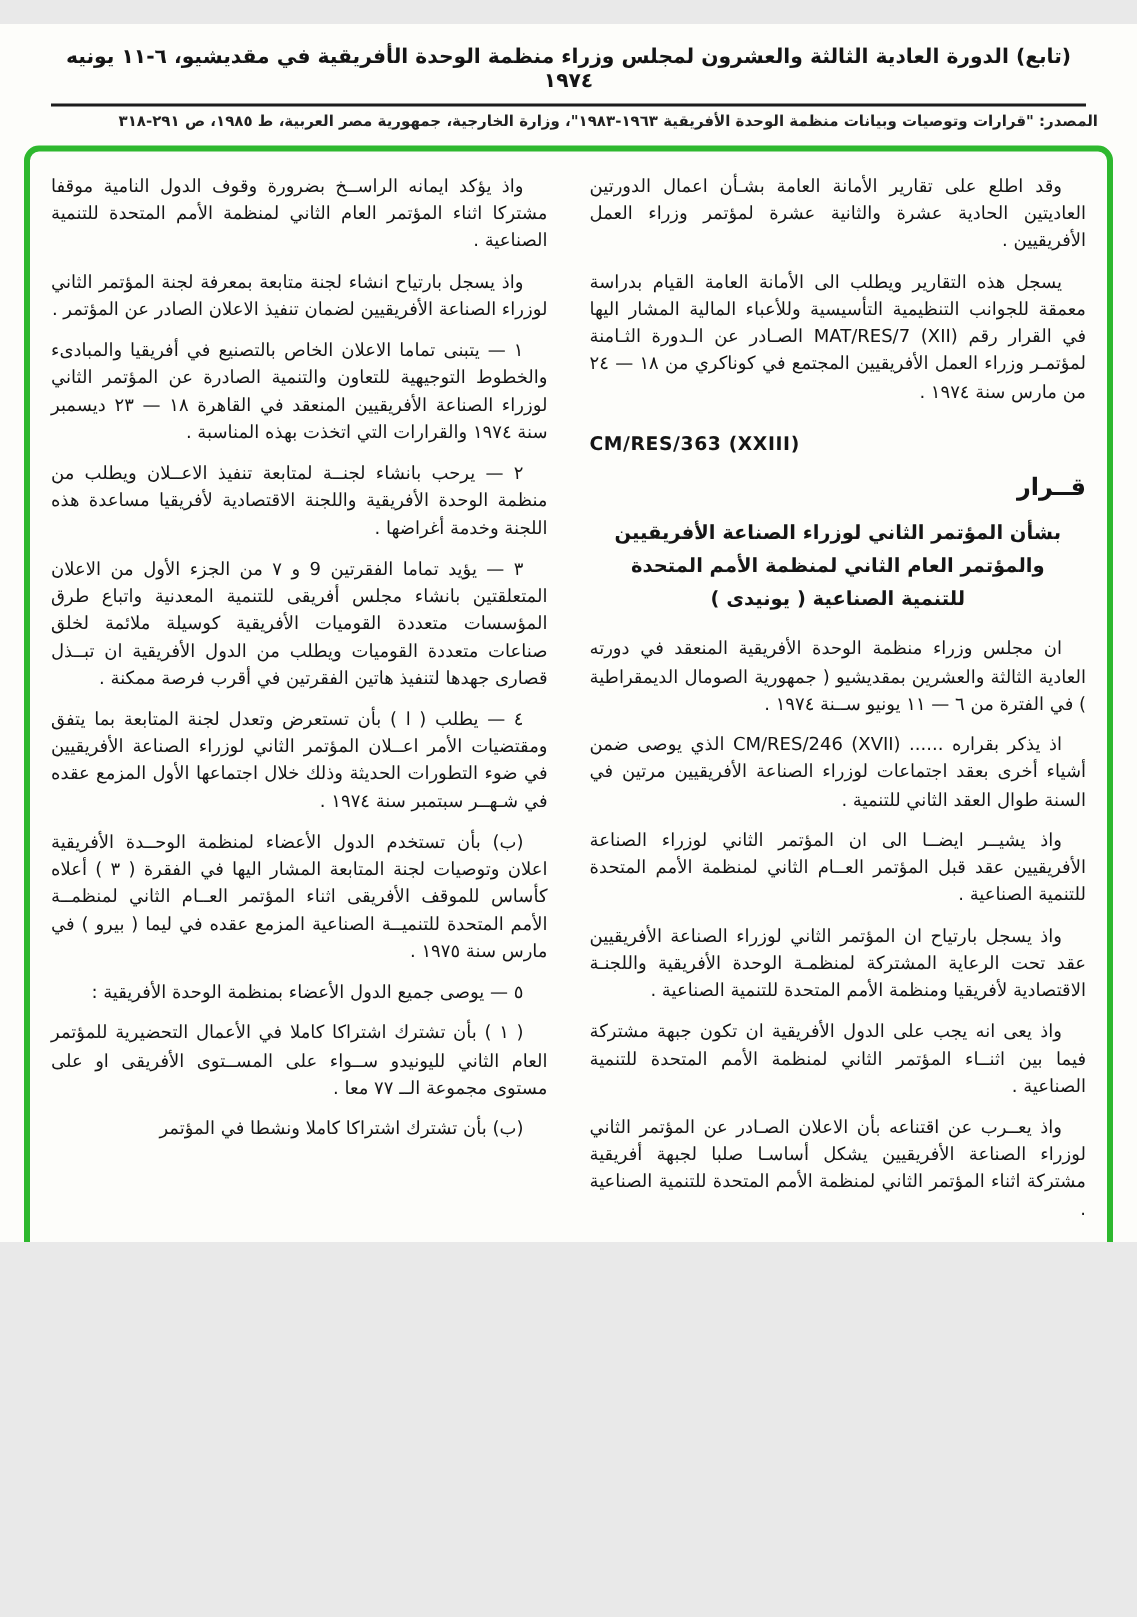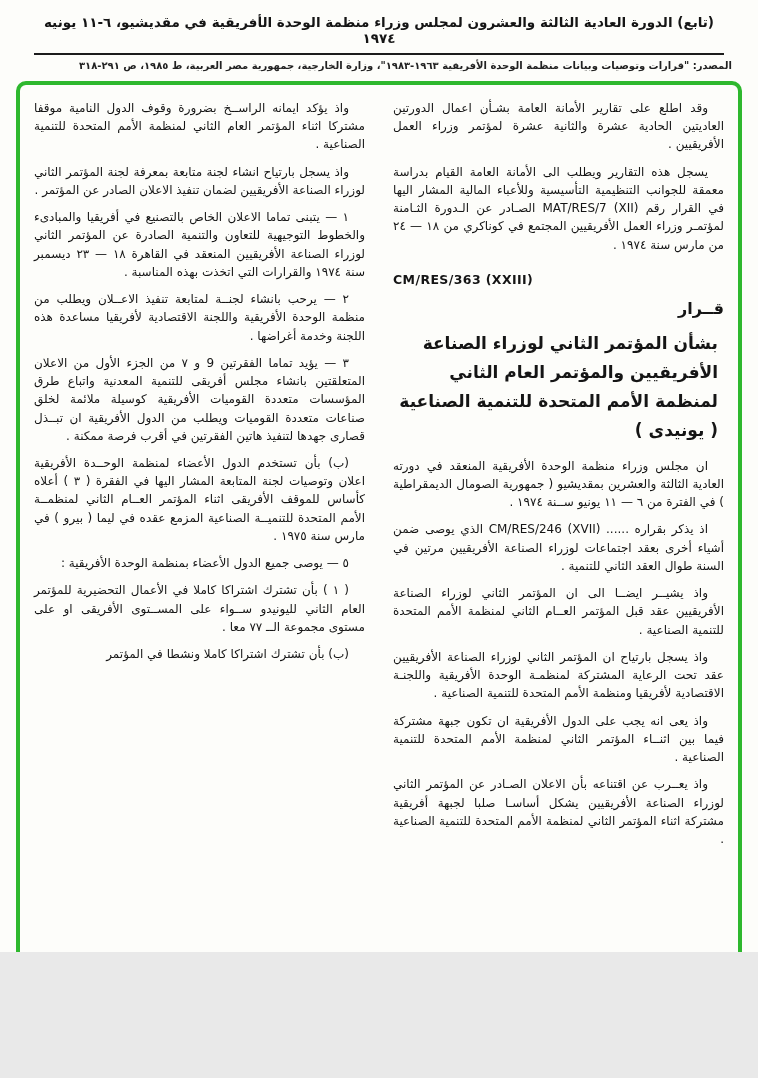--- a/index.html
+++ b/index.html
@@ -1,22 +1,22 @@
 <!DOCTYPE html>
 <html lang="ar"><head>
 <meta charset="utf-8">
 <style>
   * { margin:0; padding:0; box-sizing:border-box; }
   html,body { background:#e9e9e9; }
   .page {
-    width:758px; height:952px;
+    width:758px; height:812px;
     background:#fdfdfa;
     font-family:"DejaVu Sans", sans-serif;
     color:#151515;
-    margin:0 auto;
+    margin:16px auto;
     position:relative;
     overflow:hidden;
   }
   .header { padding:14px 26px 0; direction:rtl; }
   .header-title {
     font-size:13.5px; font-weight:bold; text-align:center;
     letter-spacing:0.2px;
   }
   .header-rule { border:none; border-top:2px solid #1c1c1c; margin:7px 8px 5px; }
   .header-source {
@@ -41,21 +41,21 @@
   .code-line {
     direction:ltr; text-align:left; unicode-bidi:embed;
     font-weight:bold; font-size:12.5px; letter-spacing:0.4px;
     margin:16px 0 8px; text-indent:0;
   }
   .res-title {
     font-weight:bold; font-size:16px;
     margin:2px 0 8px; text-indent:0; letter-spacing:1px;
   }
   .res-subtitle {
-    text-align:right; font-weight:bold; font-size:17px;
+    text-align:center; font-weight:bold; font-size:13px;
     line-height:1.7; margin:0 6px 12px; text-indent:0;
   }
   .page-number {
     text-align:left; font-weight:bold; font-size:14px;
     margin-top:12px; letter-spacing:2px;
   }
 </style>
 </head>
 <body>
 
@@ -83,20 +83,21 @@
         <p class="para">واذ يعى انه يجب على الدول الأفريقية ان تكون جبهة مشتركة فيما بين اثنــاء المؤتمر الثاني لمنظمة الأمم المتحدة للتنمية الصناعية .</p>
         <p class="para">واذ يعــرب عن اقتناعه بأن الاعلان الصـادر عن المؤتمر الثاني لوزراء الصناعة الأفريقيين يشكل أساسـا صلبا لجبهة أفريقية مشتركة اثناء المؤتمر الثاني لمنظمة الأمم المتحدة للتنمية الصناعية .</p>
       </div>
 
       <div class="column">
         <p class="para">واذ يؤكد ايمانه الراســخ بضرورة وقوف الدول النامية موقفا مشتركا اثناء المؤتمر العام الثاني لمنظمة الأمم المتحدة للتنمية الصناعية .</p>
         <p class="para">واذ يسجل بارتياح انشاء لجنة متابعة بمعرفة لجنة المؤتمر الثاني لوزراء الصناعة الأفريقيين لضمان تنفيذ الاعلان الصادر عن المؤتمر .</p>
         <p class="para">١ — يتبنى تماما الاعلان الخاص بالتصنيع في أفريقيا والمبادىء والخطوط التوجيهية للتعاون والتنمية الصادرة عن المؤتمر الثاني لوزراء الصناعة الأفريقيين المنعقد في القاهرة ١٨ — ٢٣ ديسمبر سنة ١٩٧٤ والقرارات التي اتخذت بهذه المناسبة .</p>
         <p class="para">٢ — يرحب بانشاء لجنــة لمتابعة تنفيذ الاعــلان ويطلب من منظمة الوحدة الأفريقية واللجنة الاقتصادية لأفريقيا مساعدة هذه اللجنة وخدمة أغراضها .</p>
         <p class="para">٣ — يؤيد تماما الفقرتين 9 و ٧ من الجزء الأول من الاعلان المتعلقتين بانشاء مجلس أفريقى للتنمية المعدنية واتباع طرق المؤسسات متعددة القوميات الأفريقية كوسيلة ملائمة لخلق صناعات متعددة القوميات ويطلب من الدول الأفريقية ان تبــذل قصارى جهدها لتنفيذ هاتين الفقرتين في أقرب فرصة ممكنة .</p>
+        <p class="para">٤ — يطلب ( ا ) بأن تستعرض وتعدل لجنة المتابعة بما يتفق ومقتضيات الأمر اعــلان المؤتمر الثاني لوزراء الصناعة الأفريقيين في ضوء التطورات الحديثة وذلك خلال اجتماعها الأول المزمع عقده في شـهــر سبتمبر سنة ١٩٧٤ .</p>
         <p class="para">(ب) بأن تستخدم الدول الأعضاء لمنظمة الوحــدة الأفريقية اعلان وتوصيات لجنة المتابعة المشار اليها في الفقرة ( ٣ ) أعلاه كأساس للموقف الأفريقى اثناء المؤتمر العــام الثاني لمنظمــة الأمم المتحدة للتنميــة الصناعية المزمع عقده في ليما ( بيرو ) في مارس سنة ١٩٧٥ .</p>
         <p class="para">٥ — يوصى جميع الدول الأعضاء بمنظمة الوحدة الأفريقية :</p>
         <p class="para">( ١ ) بأن تشترك اشتراكا كاملا في الأعمال التحضيرية للمؤتمر العام الثاني لليونيدو ســواء على المســتوى الأفريقى او على مستوى مجموعة الــ ٧٧ معا .</p>
         <p class="para">(ب) بأن تشترك اشتراكا كاملا ونشطا في المؤتمر</p>
       </div>
 
     </div>
   </div>
 
   <div class="page-number">٢١</div>

